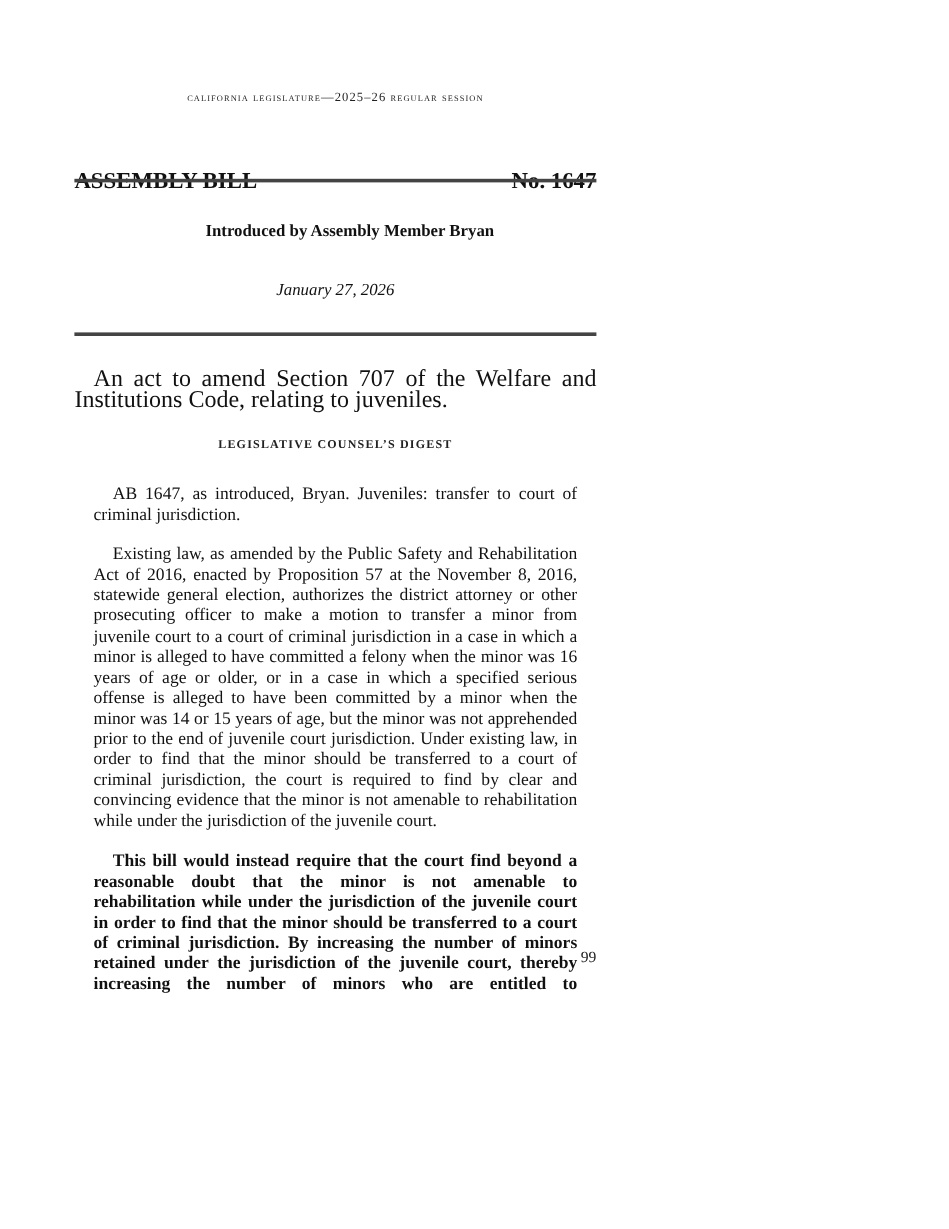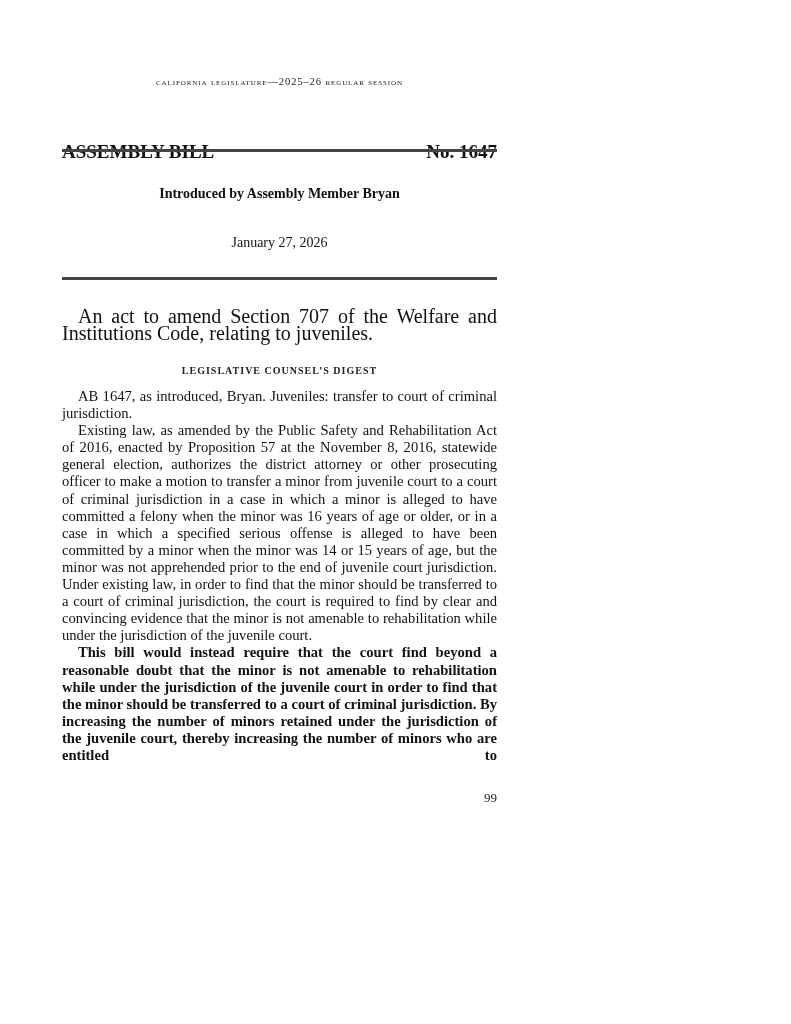--- a/index.html
+++ b/index.html
@@ -50,35 +50,36 @@
       left: 0;
       width: 435px;
       height: 3px;
       background: #444;
     }
     .rule.r1 { top: 149px; }
     .rule.r2 { top: 277px; }
     .introduced {
       position: absolute;
       top: 186px;
-      left: 0;
+      left: 12px;
       width: 435px;
       text-align: center;
       font-weight: bold;
       font-size: 14px;
       color: #111;
     }
     .date {
       position: absolute;
       top: 235px;
       left: 0;
       width: 435px;
       text-align: center;
       font-size: 14px;
       color: #111;
+      font-style: italic;
     }
     .act {
       position: absolute;
       top: 308px;
       left: 0;
       width: 435px;
       font-size: 20px;
       line-height: 17px;
       text-align: justify;
       text-indent: 16px;
@@ -99,21 +100,21 @@
     .digest {
       position: absolute;
       top: 388px;
       left: 0;
       width: 435px;
       font-size: 14.6px;
       line-height: 17.1px;
       color: #111;
     }
     .digest p {
-      margin: 0;
+      margin: 16px;
       text-align: justify;
       text-indent: 16px;
     }
     .digest p.last-line-justify {
       text-align-last: justify;
       font-weight: bold;
     }
     .page-number {
       position: absolute;
       top: 790px;

